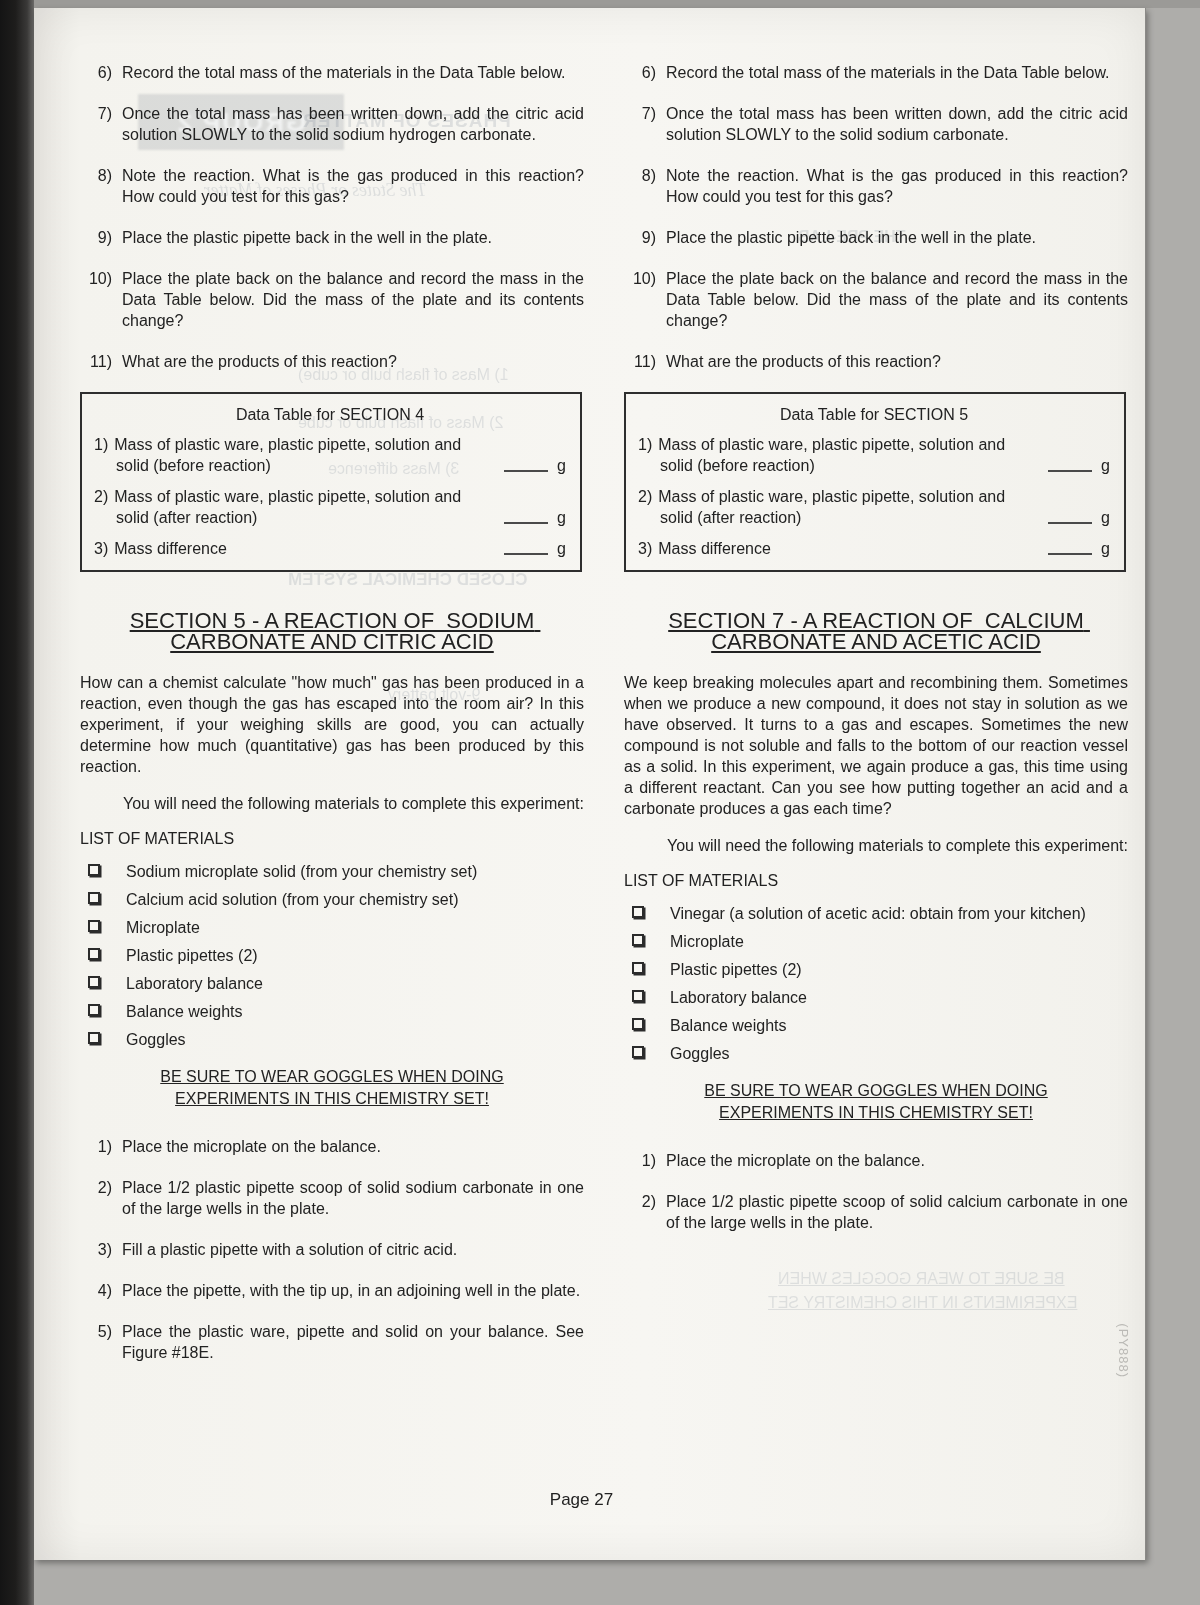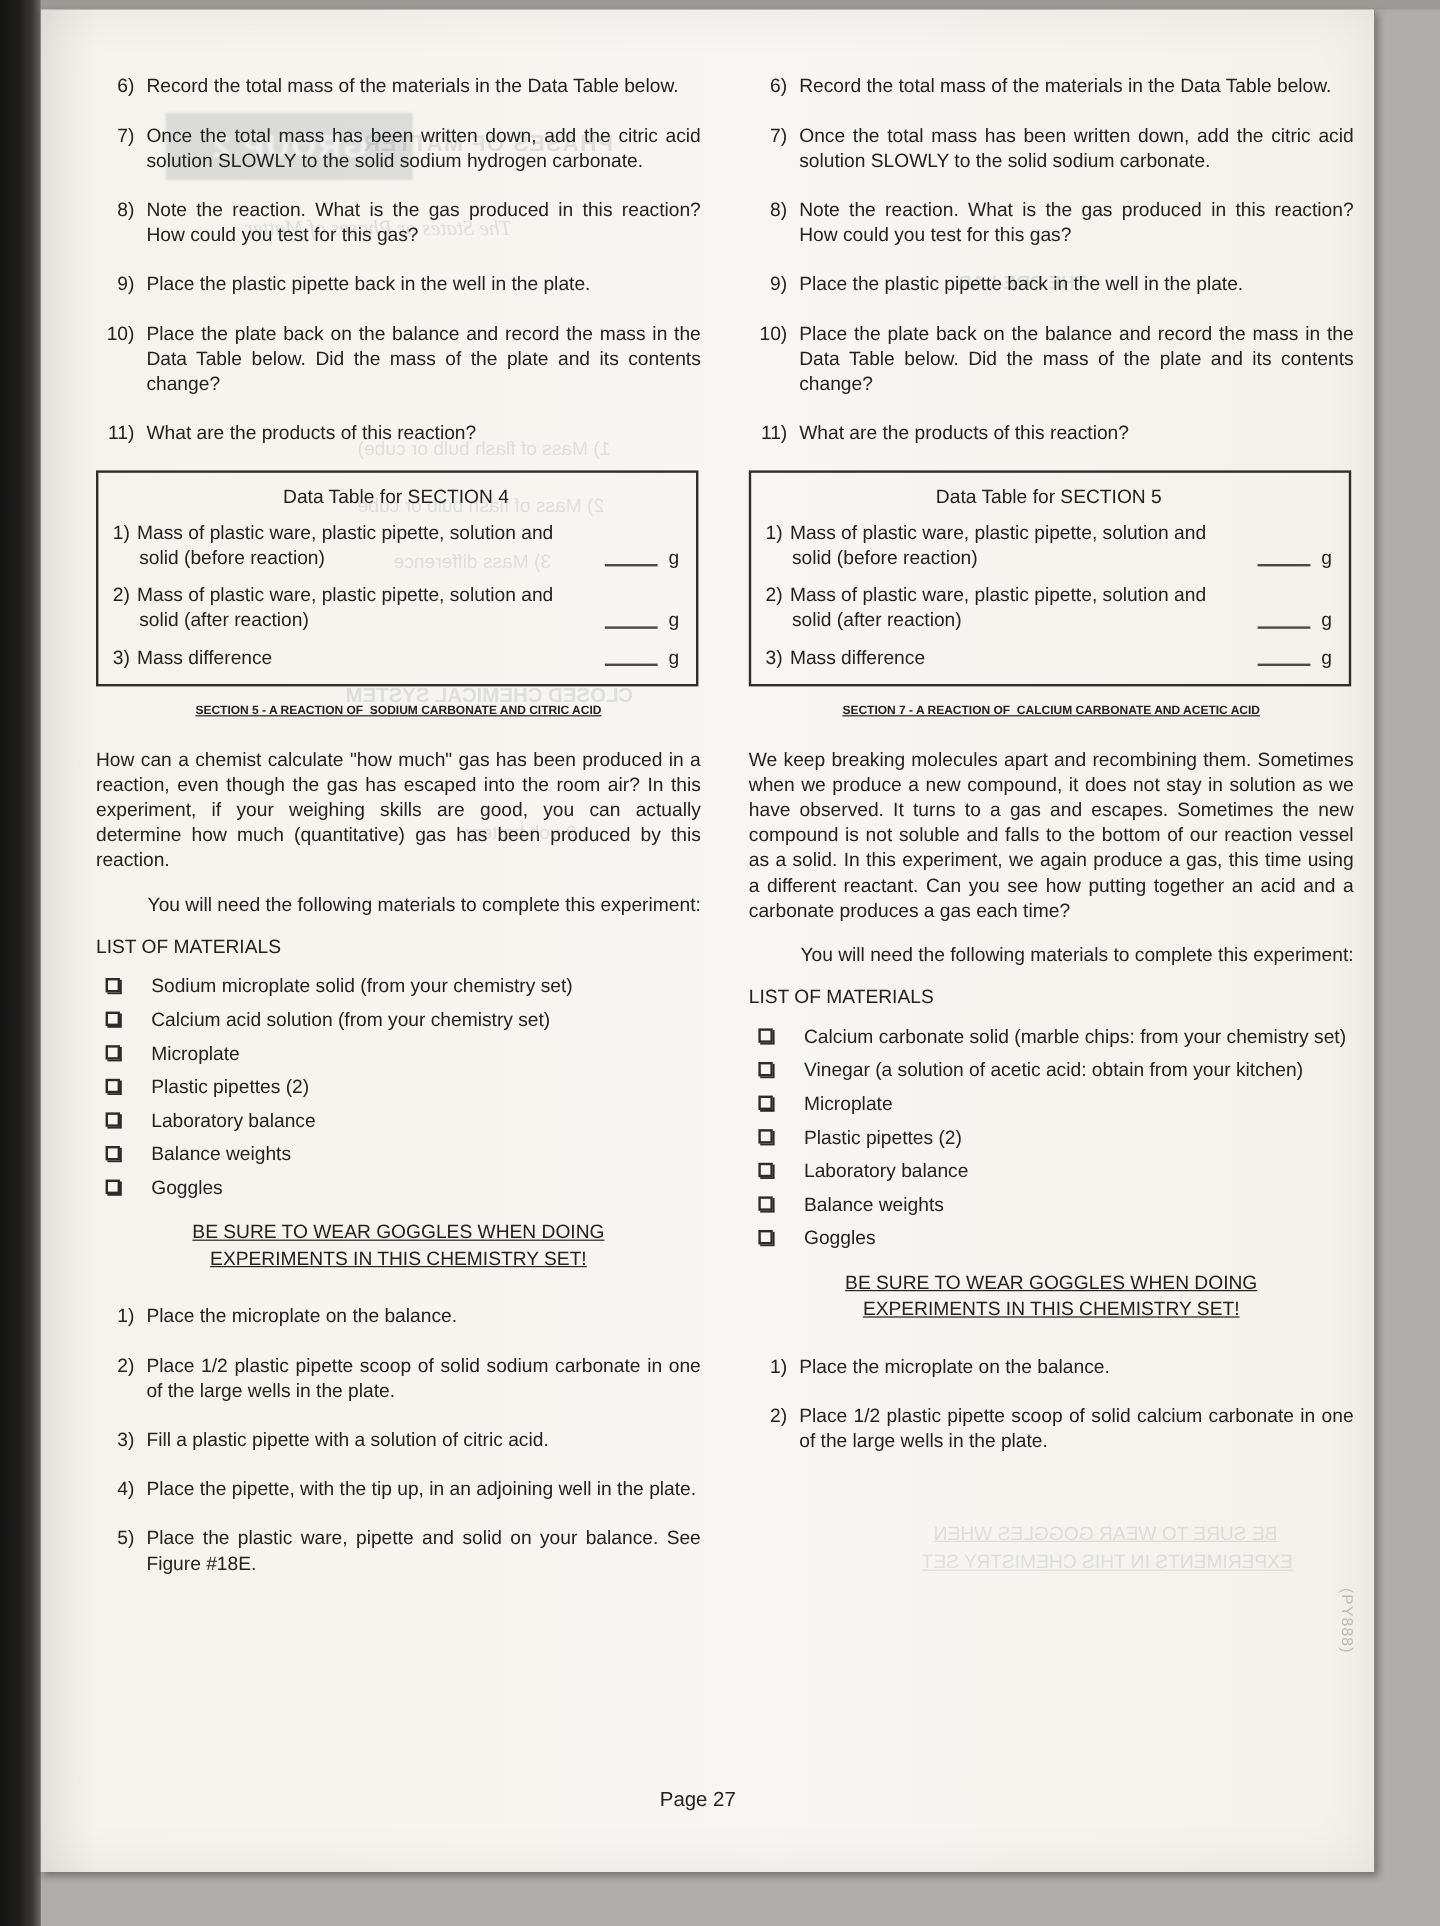--- a/index.html
+++ b/index.html
@@ -39,22 +39,22 @@
   .step .num{flex:0 0 32px;text-align:right;margin-right:10px;}
   .step .txt{flex:1;text-align:justify;}
   .databox{border:2px solid #2e2e2e;margin:12px 2px 0 0;padding:10px 14px 9px 12px;}
   .dt-title{text-align:center;margin-bottom:9px;}
   .trow{display:flex;align-items:flex-end;margin-bottom:10px;}
   .trow:last-child{margin-bottom:2px;}
   .tlabel{flex:1;padding-left:22px;text-indent:-22px;}
   .tnum{margin-right:6px;}
   .tfill{display:flex;align-items:flex-end;flex:none;}
   .blank{display:inline-block;width:44px;height:2px;border-bottom:2px solid #4a4a4a;margin:0 9px 4px 12px;}
-  .sec-head{font-size:10px;font-weight:bold;text-align:center;text-decoration:underline;
-        margin:10px 10px 20px;line-height:21px;white-space:pre-wrap;}
+  .sec-head{font-size:22px;font-weight:normal;text-align:center;text-decoration:underline;
+        margin:38px 10px 20px;line-height:21px;white-space:pre-wrap;}
   .para{margin:17px 0 16px;text-align:justify;}
   .lead{margin:0 0 14px;text-align:right;white-space:nowrap;}
   .list-title{margin:6px 0 12px;}
   .mats{margin-bottom:16px;}
   .mat{display:flex;margin-bottom:7px;}
   .cbx{flex:none;width:12px;height:12px;border:2px solid #2b2b2b;margin:3px 26px 0 8px;
         box-shadow:1.5px 1.5px 0 #2b2b2b;background:#f7f6f2;}
   .mtxt{flex:1;}
   .warning{text-align:center;text-decoration:underline;margin:12px 34px 26px;line-height:22px;}
   .page-footer{position:absolute;left:0;right:16px;bottom:50px;text-align:center;font-size:17px;z-index:2;}
@@ -270,24 +270,20 @@
 
       <p class="para">We keep breaking molecules apart and recombining them.  Sometimes when we produce a new compound, it does not stay in solution as we have observed.  It turns to a gas and escapes. Sometimes the new compound is not soluble and falls to the bottom of our reaction vessel as a solid.  In this experiment, we again produce a gas, this time using a different reactant.  Can you see how putting together an acid and a carbonate produces a gas each time?</p>
 
       <p class="para lead">You will need the following materials to complete this experiment:</p>
 
       <p class="list-title">LIST OF MATERIALS</p>
 
       <div class="mats">
         <div class="mat">
           <span class="cbx"></span>
-          <span class="mtxt">Calcium carbonate solid (marble chips: from your chemistry set)</span>
-        </div>
-        <div class="mat">
-          <span class="cbx"></span>
           <span class="mtxt">Vinegar (a solution of acetic acid: obtain from your kitchen)</span>
         </div>
         <div class="mat">
           <span class="cbx"></span>
           <span class="mtxt">Microplate</span>
         </div>
         <div class="mat">
           <span class="cbx"></span>
           <span class="mtxt">Plastic pipettes (2)</span>
         </div>

